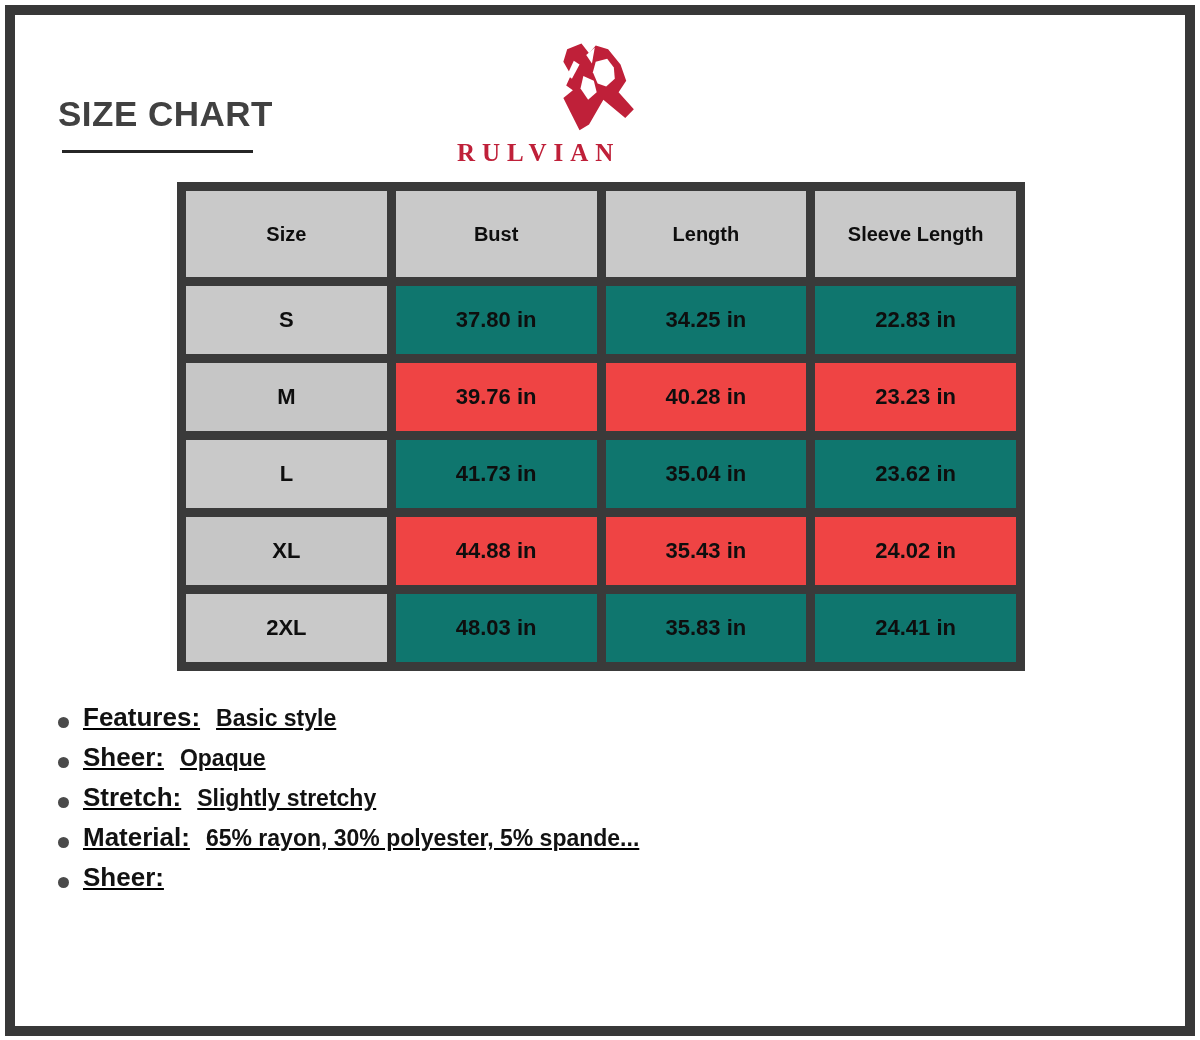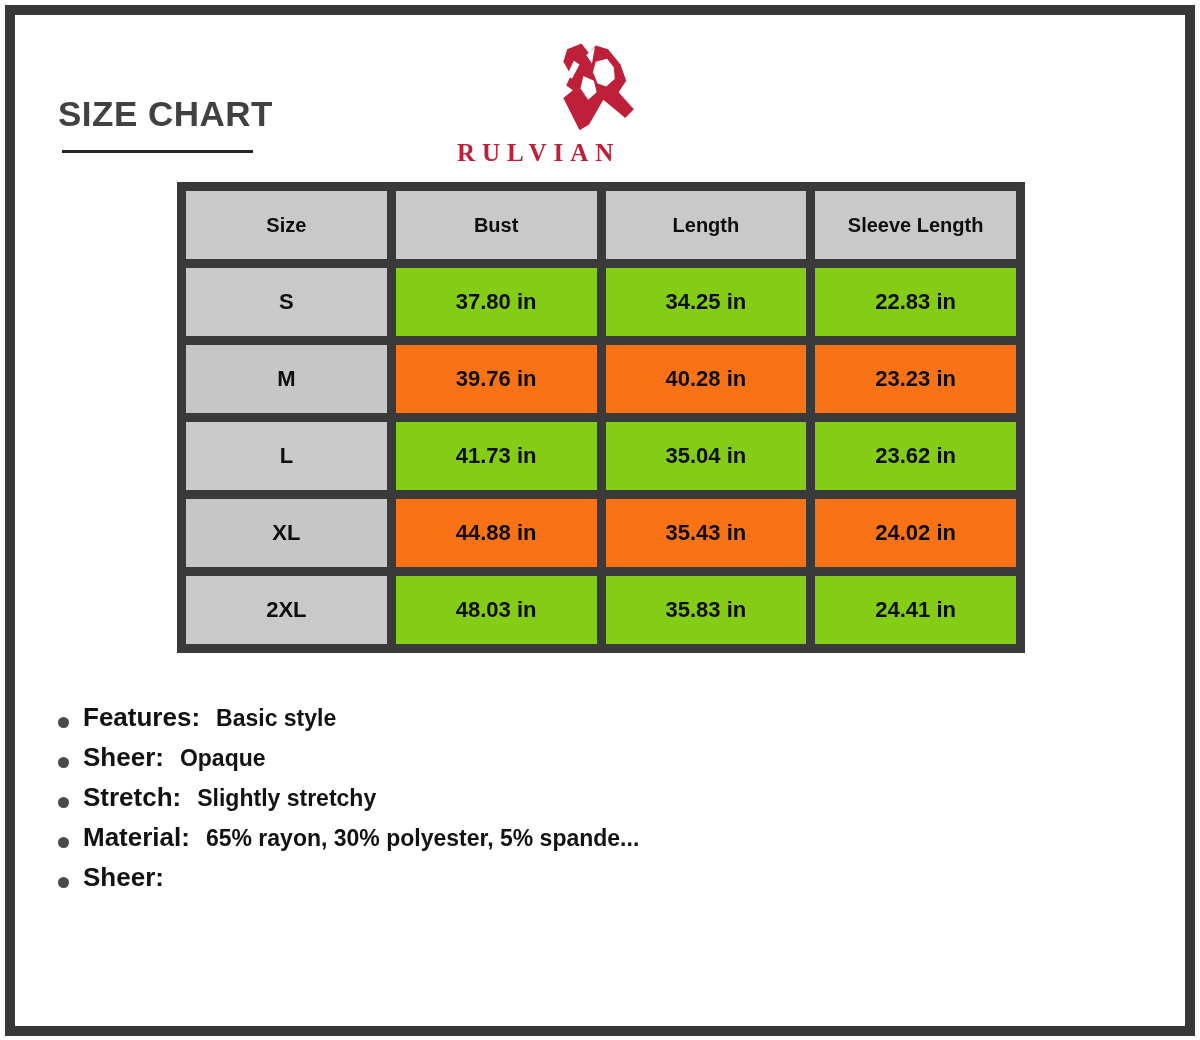--- a/index.html
+++ b/index.html
@@ -44,29 +44,29 @@
   .size-table {
     position:absolute; left:177px; top:182px; width:848px;
     background:#3a3a3a; padding:9px;
     display:grid; grid-template-columns:repeat(4, 1fr); gap:9px;
     box-sizing:border-box;
   }
   .cell {
     display:flex; align-items:center; justify-content:center;
     font-weight:bold; color:#0e0e0e; text-align:center;
   }
-  .cell.head   { height:68px; background:#c9c9c9; font-size:20px; }
-  .cell.data   { height:68px; background:#84cc16; font-size:22px; }
+  .cell.head   { height:86px; background:#c9c9c9; font-size:20px; }
+  .cell.data   { height:68px; background:#0f766e; font-size:22px; }
   .cell.size   { background:#c9c9c9; }
-  .cell.alt    { background:#f97316; }
+  .cell.alt    { background:#ef4444; }
   .cell.size.alt { background:#c6c6c6; }
 
   
   .details { position:absolute; left:58px; top:702px; }
-  .detail-row { display:flex; align-items:baseline; height:40px; }
+  .detail-row { display:flex; align-items:baseline; height:40px;text-decoration:underline; }
   .bullet {
     width:11px; height:11px; border-radius:50%;
     background:#4a4a4a; margin-right:14px;
     align-self:center; flex:0 0 11px;
   }
   .detail-label { font-size:26px; font-weight:bold; color:#121212; margin-right:16px; white-space:nowrap; }
   .detail-value { font-size:23px; font-weight:bold; color:#121212; white-space:nowrap; }
 </style>
 </head>
 <body>

